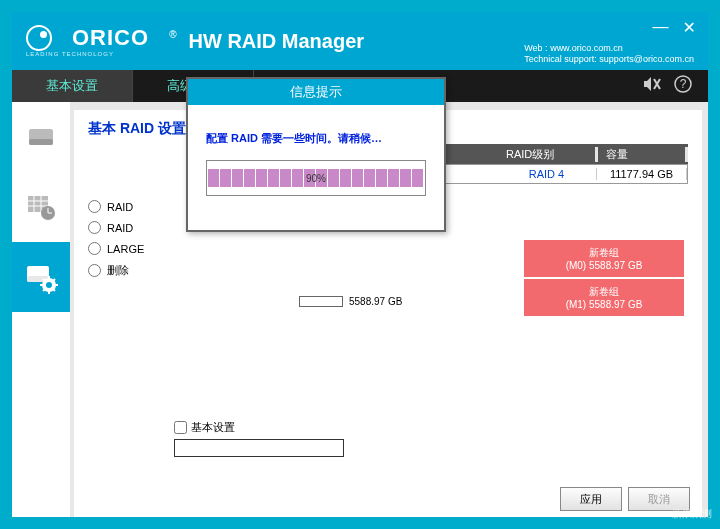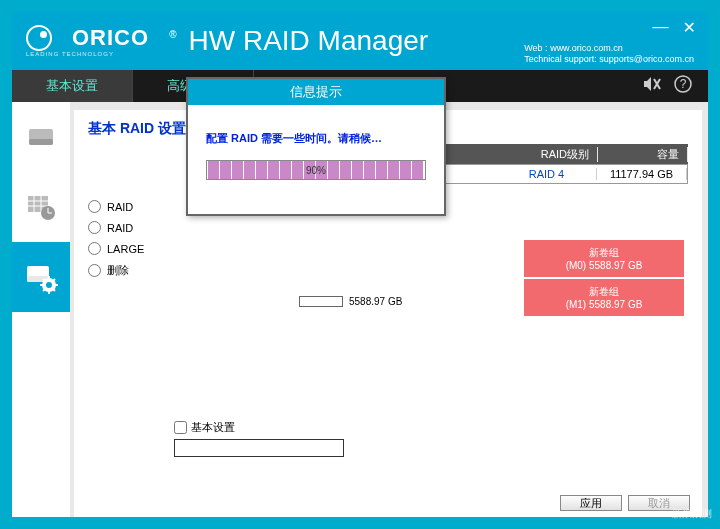--- a/index.html
+++ b/index.html
@@ -5,58 +5,58 @@
 *{margin:0;padding:0;box-sizing:border-box;font-family:"Microsoft YaHei",Arial,sans-serif}
 body{width:720px;height:529px;background:#00accc;overflow:hidden;position:relative}
 .window{position:absolute;top:12px;left:12px;right:12px;bottom:12px;background:#fff;display:flex;flex-direction:column}
 .titlebar{background:#00a6d2;height:58px;color:#fff;display:flex;align-items:center;padding:0 14px;position:relative}
 .logo-wrap{display:flex;flex-direction:column;align-items:flex-start}
 .logo{display:flex;align-items:center;gap:20px}
 .logo-circle{width:26px;height:26px;border:2px solid #fff;border-radius:50%;position:relative}
 .logo-circle::after{content:"";position:absolute;width:7px;height:7px;background:#fff;border-radius:50%;top:4px;right:3px}
 .logo-text{font-size:22px;font-weight:bold;letter-spacing:1px}
 .logo-sub{font-size:6px;letter-spacing:1px;opacity:.8}
-.app-title{font-size:28px;margin-left:12px;font-weight:400}
+.app-title{font-size:20px;margin-left:12px;font-weight:700}
 .win-ctrl{position:absolute;top:6px;right:12px;display:flex;gap:14px;font-size:16px}
 .win-ctrl span{cursor:pointer}
 .support{position:absolute;bottom:4px;right:14px;font-size:9px;text-align:left;line-height:1.3}
 .tabbar{background:#1a1a1a;height:32px;display:flex;align-items:stretch;color:#5eead4;position:relative}
 .tab{padding:0 34px;display:flex;align-items:center;font-size:13px;border-right:1px solid #444;cursor:pointer}
 .tab.active{background:#3a3a3a}
 .tab-icons{margin-left:auto;display:flex;align-items:center;gap:12px;padding-right:16px}
 .body{flex:1;display:flex;background:#e8e8e8;position:relative}
 .sidebar{width:58px;background:#fff;display:flex;flex-direction:column}
 .side-item{height:70px;display:flex;align-items:center;justify-content:center;cursor:pointer}
 .side-item.sel{background:#00a6d2}
 .content{flex:1;background:#fff;margin:8px 6px 0 4px;padding:10px 14px;position:relative;overflow:hidden}
 .section-title{color:#0033cc;font-weight:bold;font-size:14px;margin-bottom:6px}
 .table-head{display:flex;background:#555;color:#fff;font-size:11px;height:20px;align-items:center;margin-left:200px}
-.th{padding:0 8px;border-right:1px solid #e5e5e5;text-align:right}
+.th{padding:0 8px;border-right:3px solid #e5e5e5;text-align:left}
 .th1{flex:1}.th2{width:100px}.th3{width:90px}
 .table-row{display:flex;border:1px solid #999;font-size:11px;height:20px;align-items:center;margin-left:200px}
 .td{padding:0 8px;border-right:1px solid #ccc;text-align:center}
 .td1{flex:1}.td2{width:100px;color:#0044cc}.td3{width:90px}
 .radios{position:absolute;top:90px;left:14px;font-size:11px;display:flex;flex-direction:column;gap:8px}
 .radios label{display:flex;align-items:center;gap:6px}
 .radios input{margin:0}
 .vol-group{position:absolute;right:18px;top:130px;display:flex;flex-direction:column;gap:2px}
 .vol{background:#f26a6e;color:#fff;font-size:10px;text-align:center;padding:6px 18px;width:160px}
 .vol-info{position:absolute;top:186px;left:225px;display:flex;align-items:center;gap:6px;font-size:10px}
 .mini-bar{width:44px;height:11px;border:1px solid #666;background:#fff;position:relative}
 .pw-area{position:absolute;bottom:60px;left:100px}
 .pw-check{font-size:11px;display:flex;align-items:center;gap:4px}
 .pw-input{margin-top:4px;width:170px;height:18px;border:1px solid #333;background:#fff}
 .btns{position:absolute;bottom:6px;right:12px;display:flex;gap:6px}
-.btn{width:62px;height:16px;font-size:11px;background:linear-gradient(#fdfdfd,#e2e2e2);border:1px solid #888;cursor:pointer}
+.btn{width:62px;height:24px;font-size:11px;background:linear-gradient(#fdfdfd,#e2e2e2);border:1px solid #888;cursor:pointer}
 .btn:disabled{color:#999}
 .dialog{position:absolute;top:77px;left:186px;width:260px;background:#fff;border:2px solid #666;box-shadow:2px 2px 6px rgba(0,0,0,.3);z-index:10}
 .dlg-title{background:#00a6d2;color:#fff;text-align:center;font-size:13px;padding:4px 0}
 .dlg-body{padding:26px 18px 34px}
 .dlg-msg{color:#0022dd;font-size:11px;font-weight:bold;text-align:left;margin-bottom:14px}
-.prog-wrap{border:1px solid #888;height:20px;background:#fff;position:relative;display:flex;align-items:center;padding:1px}
+.prog-wrap{border:1px solid #888;height:36px;background:#fff;position:relative;display:flex;align-items:center;padding:1px}
 .prog-seg{width:11px;height:18px;background:#c989c9;margin-right:1px}
 .prog-label{position:absolute;left:50%;top:50%;transform:translate(-50%,-50%);font-size:10px;color:#333}
 .watermark{position:absolute;bottom:8px;right:8px;font-size:10px;color:rgba(255,255,255,.7);text-align:right;z-index:20}
 </style>
 </head>
 <body>
 
 <div class="window">
   <div class="titlebar">
     <div class="logo-wrap">

